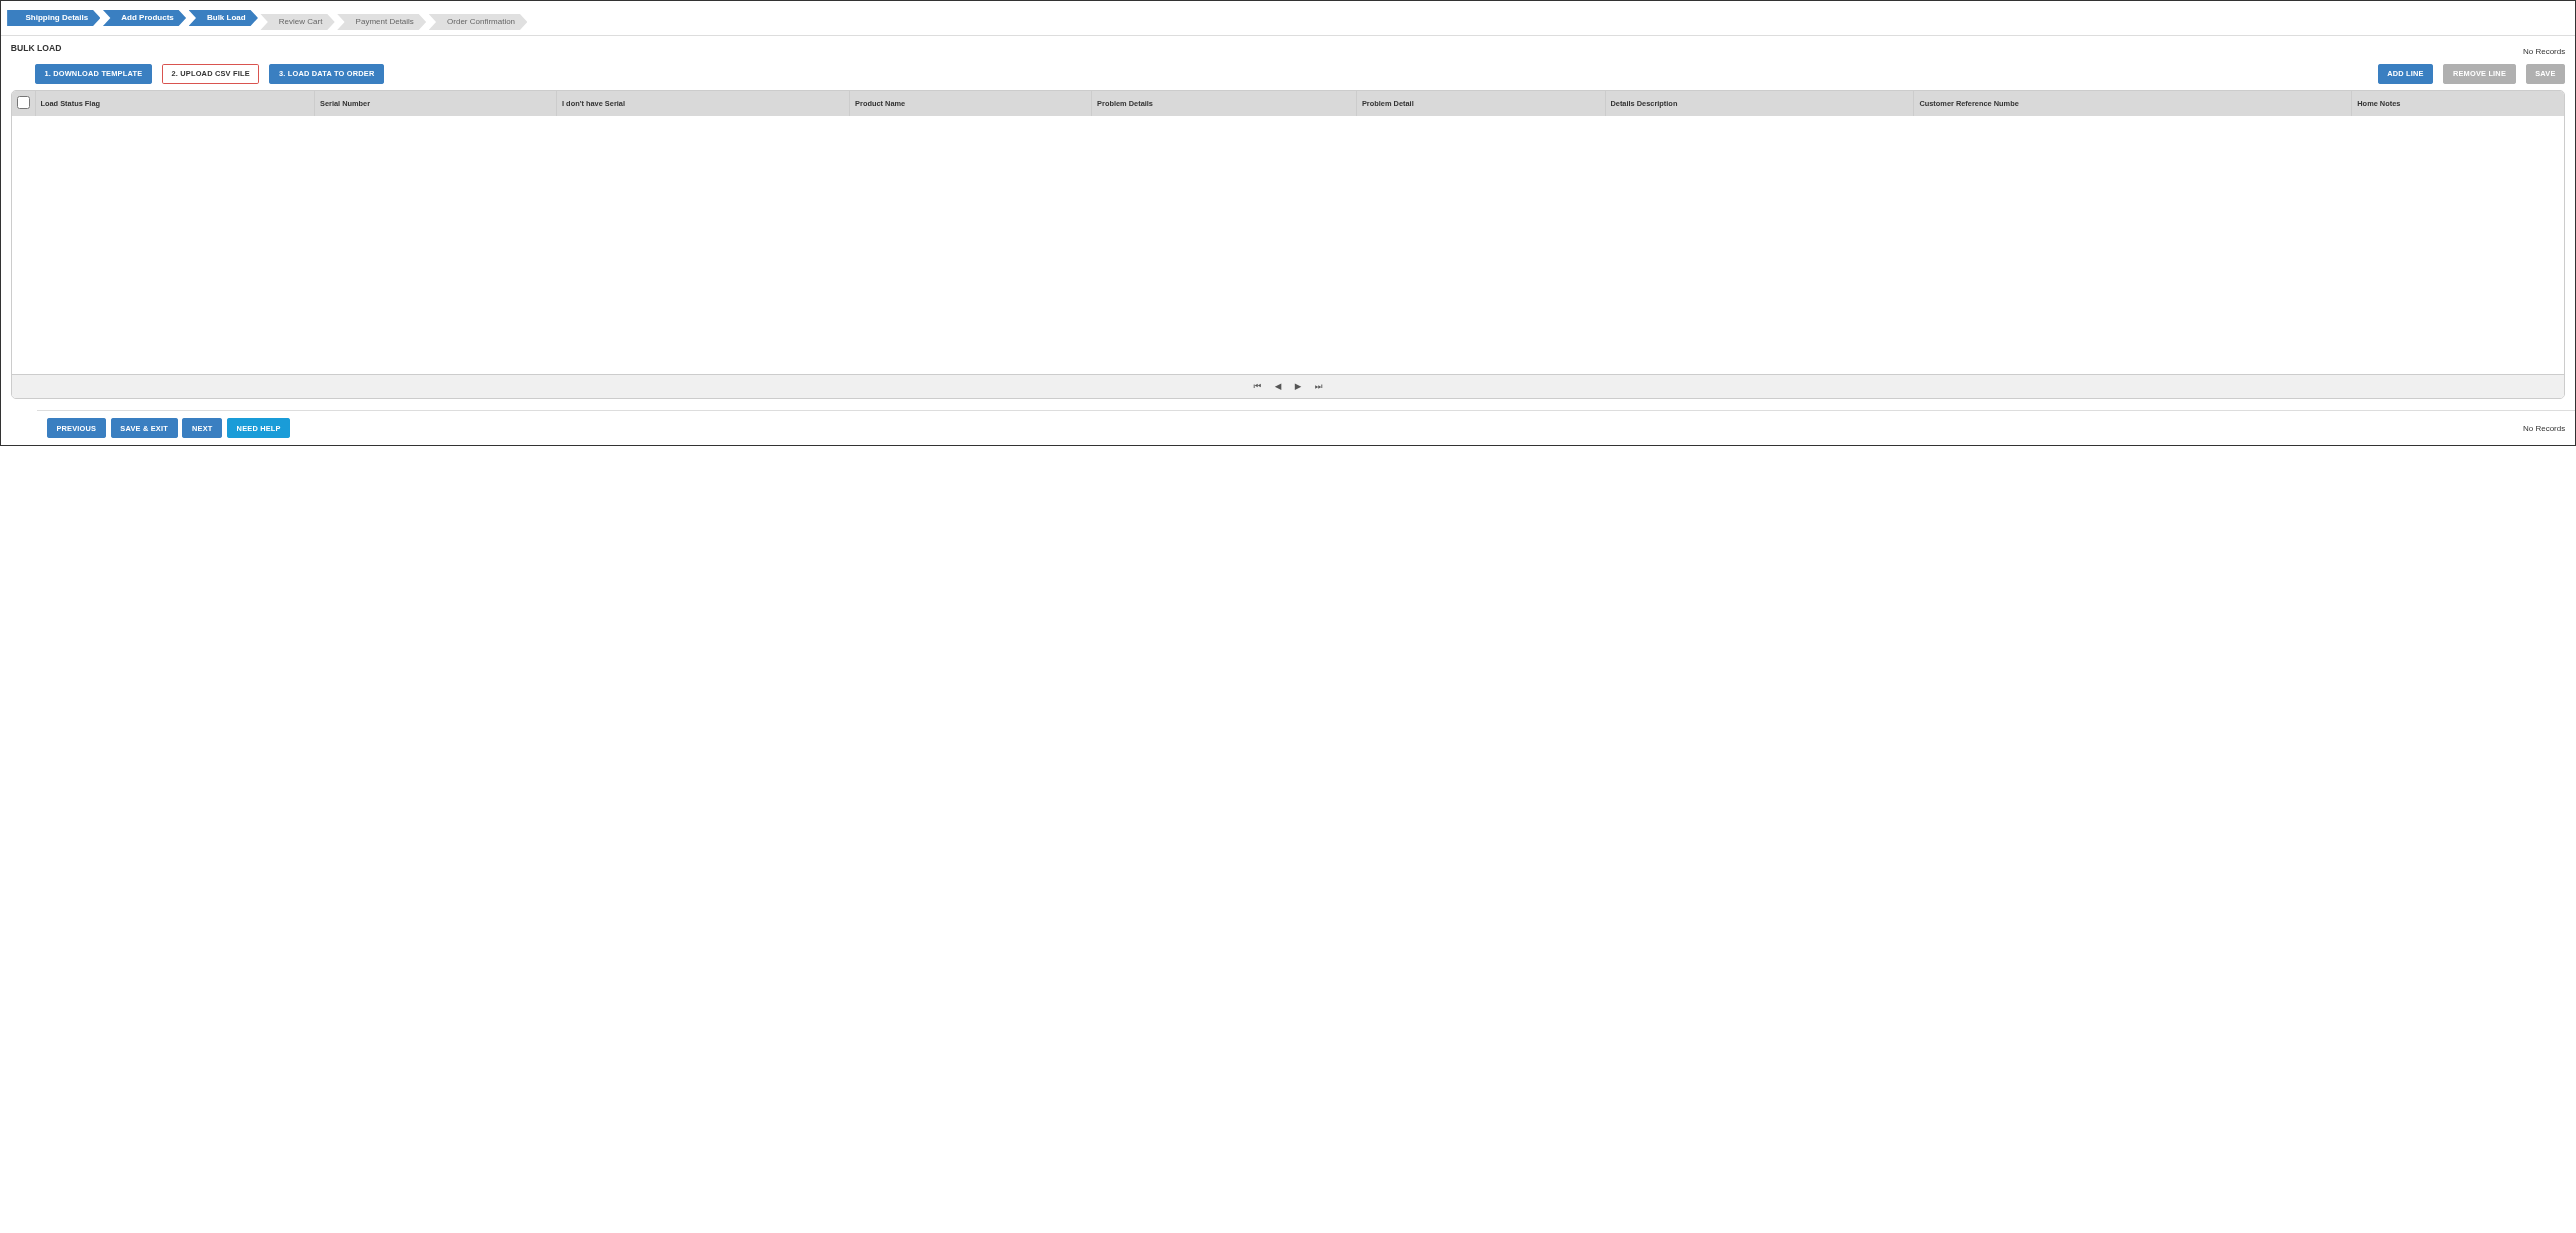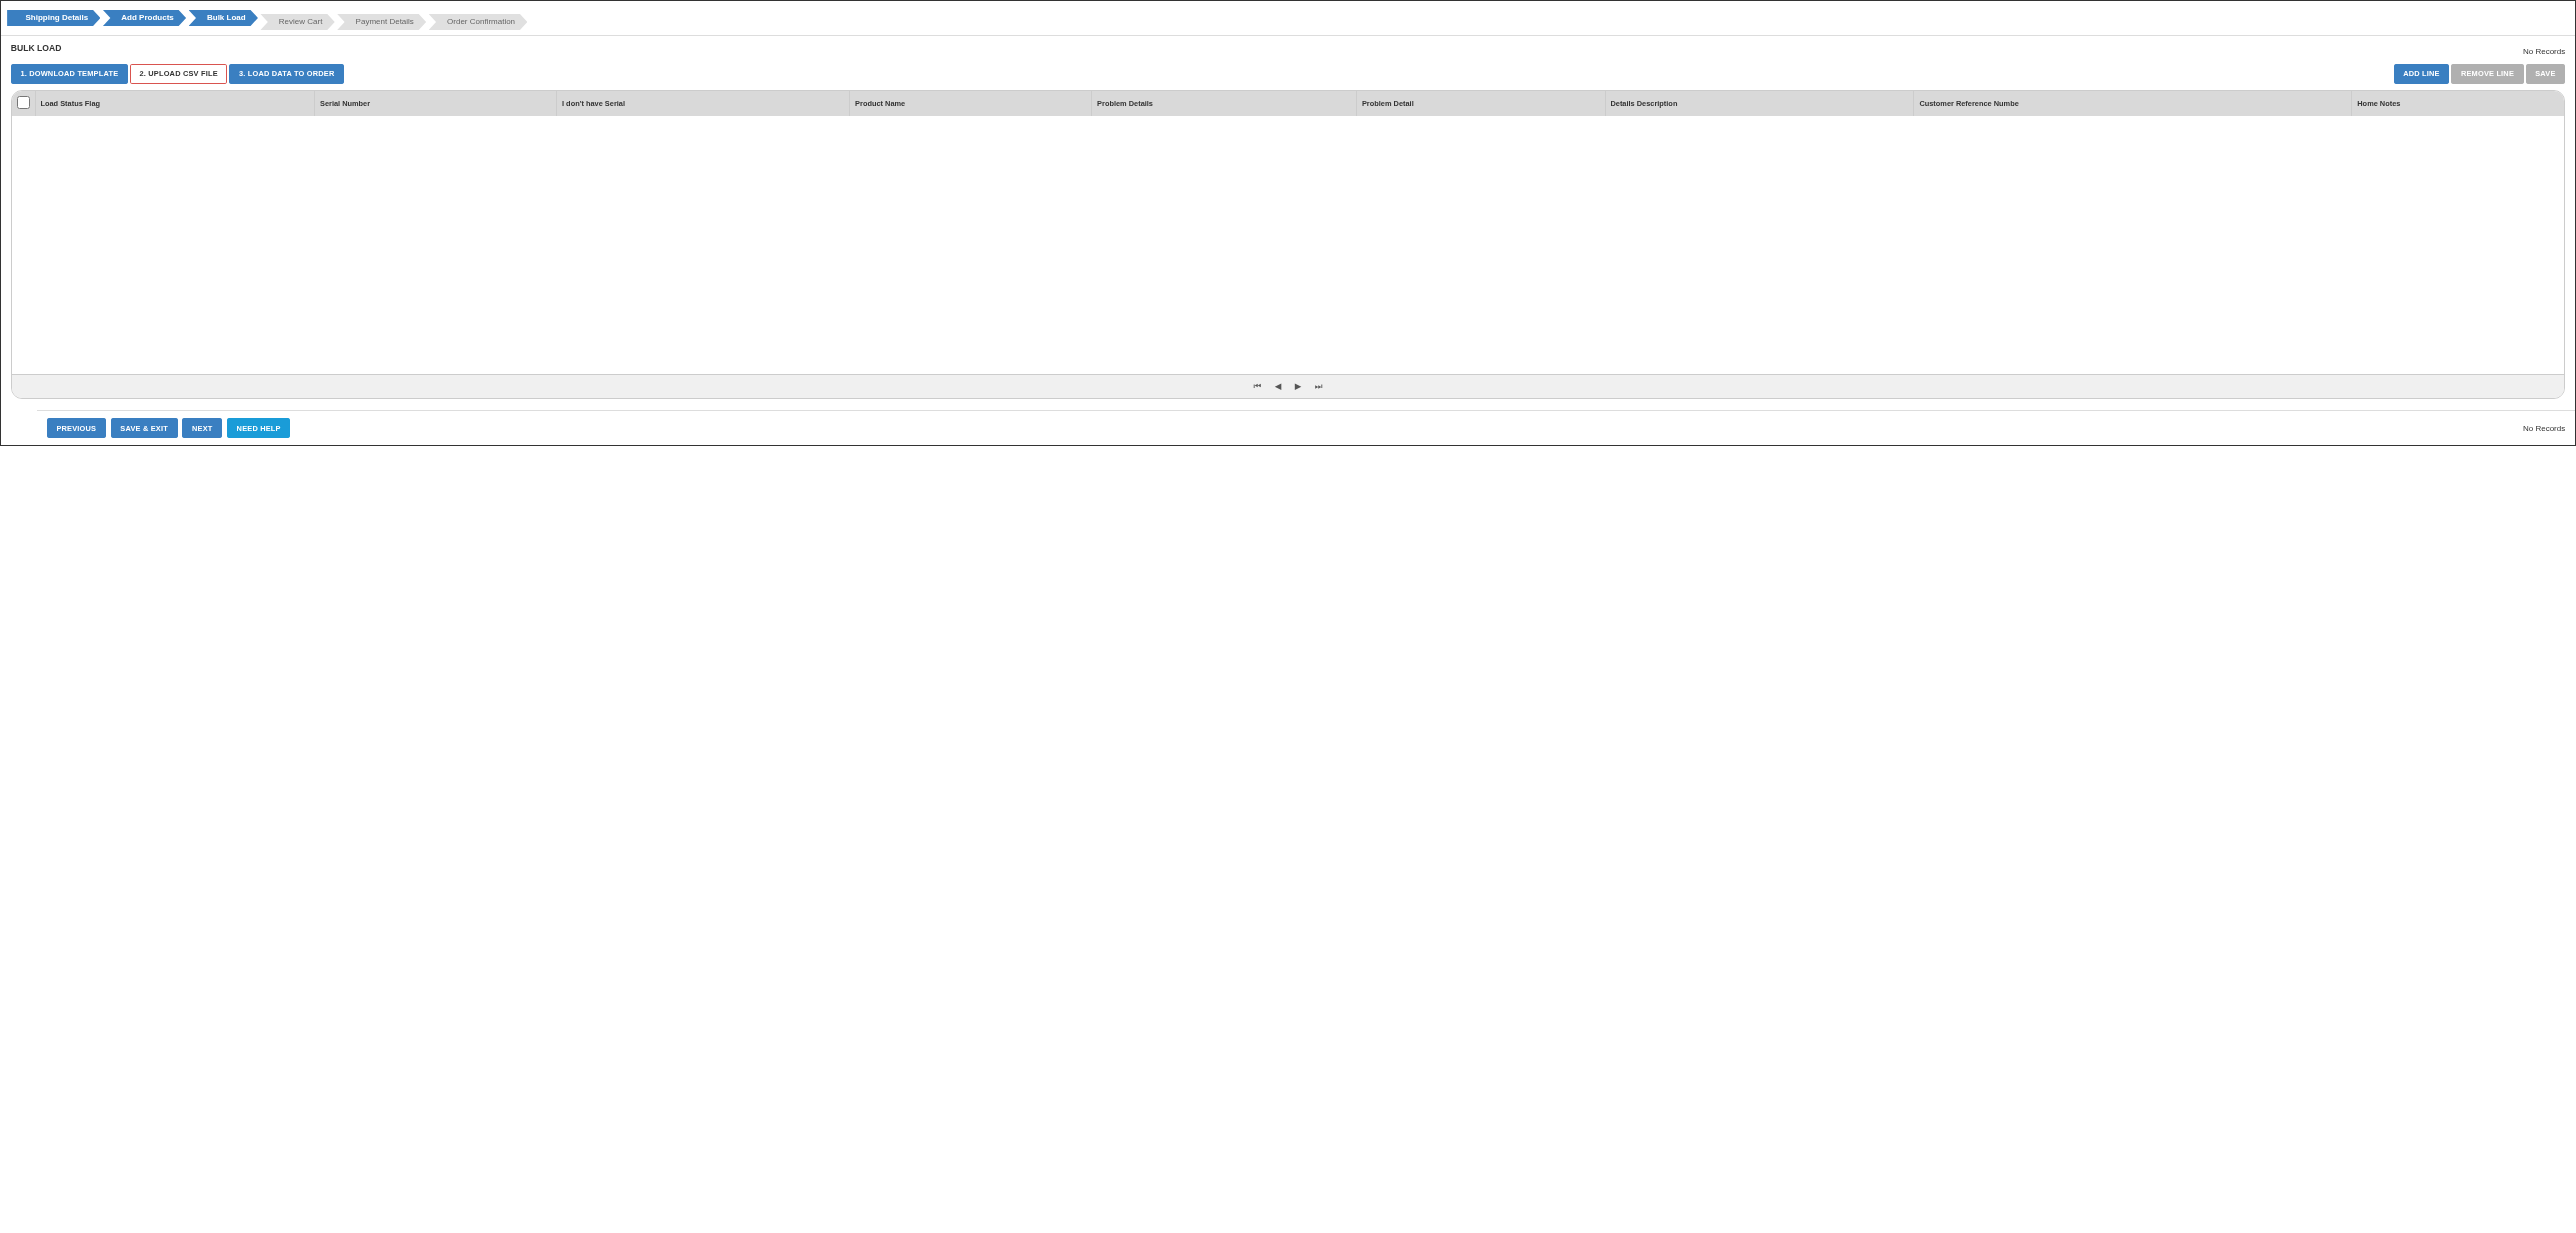--- a/index.html
+++ b/index.html
@@ -93,22 +93,23 @@
 
     .no-records-top {
       font-size: 8px;
       color: #333;
     }
 
     
     .action-buttons-row {
       display: flex;
       align-items: flex-end;
-      gap: 2px;
+      gap: 10px;
       margin-bottom: 6.1px;
+      margin-left: 24px;
     }
 
     .btn {
       padding: 4.3px 8.6px;
       font-size: 7.4px;
       font-weight: bold;
       cursor: pointer;
       border: 0.6px solid #ccc;
       border-radius: 1.8px;
       text-transform: uppercase;
@@ -133,21 +134,21 @@
       border: 1.2px solid #d9534f;
     }
 
     .btn-spacer {
       flex: 1;
     }
 
     
     .table-container {
       border: 0.6px solid #ccc;
-      border-radius: 11px;
+      border-radius: 5px;
       overflow: auto;
       background: #fff;
     }
 
     table {
       width: 100%;
       border-collapse: collapse;
       min-width: 553px;
     }
 

